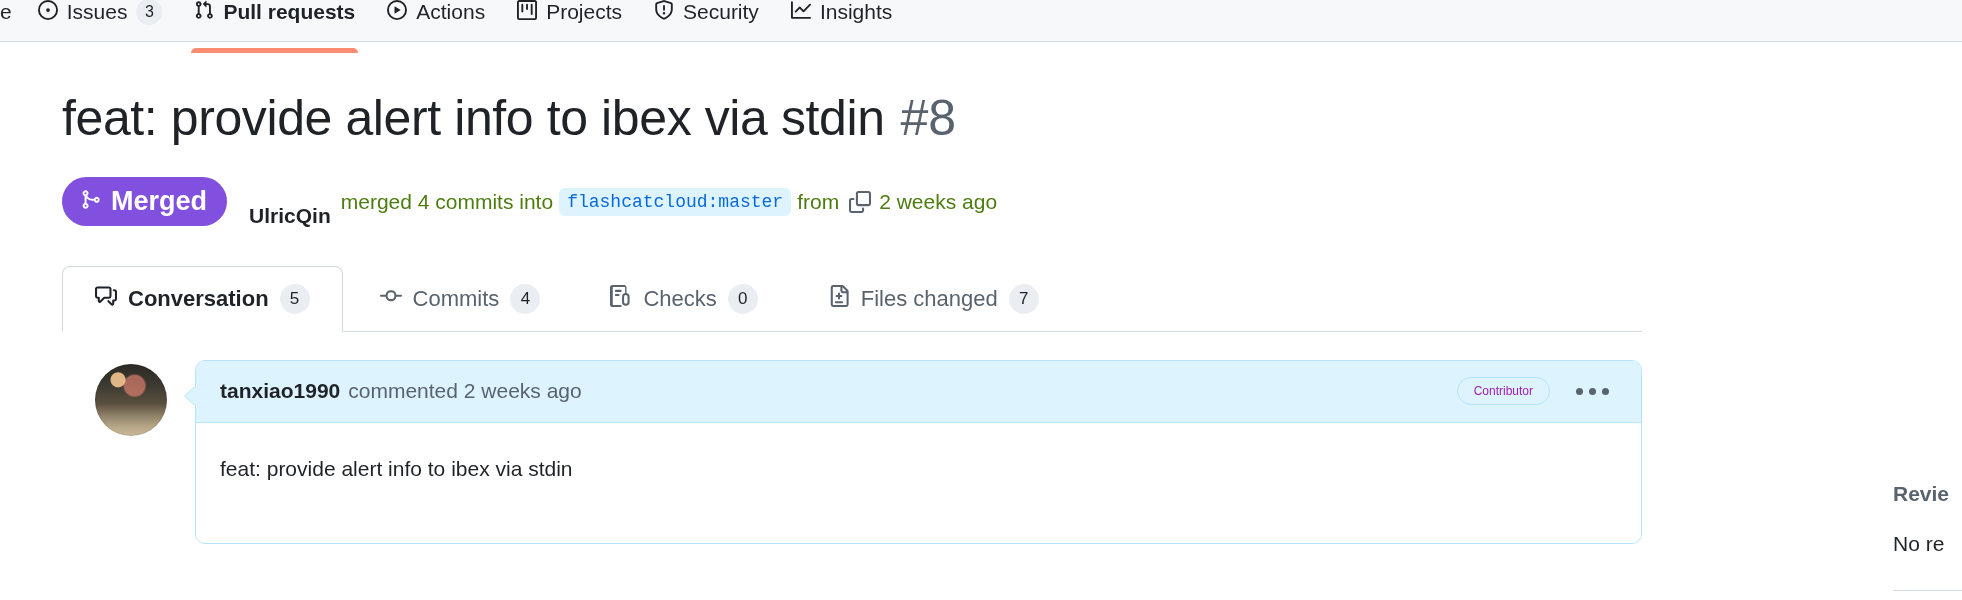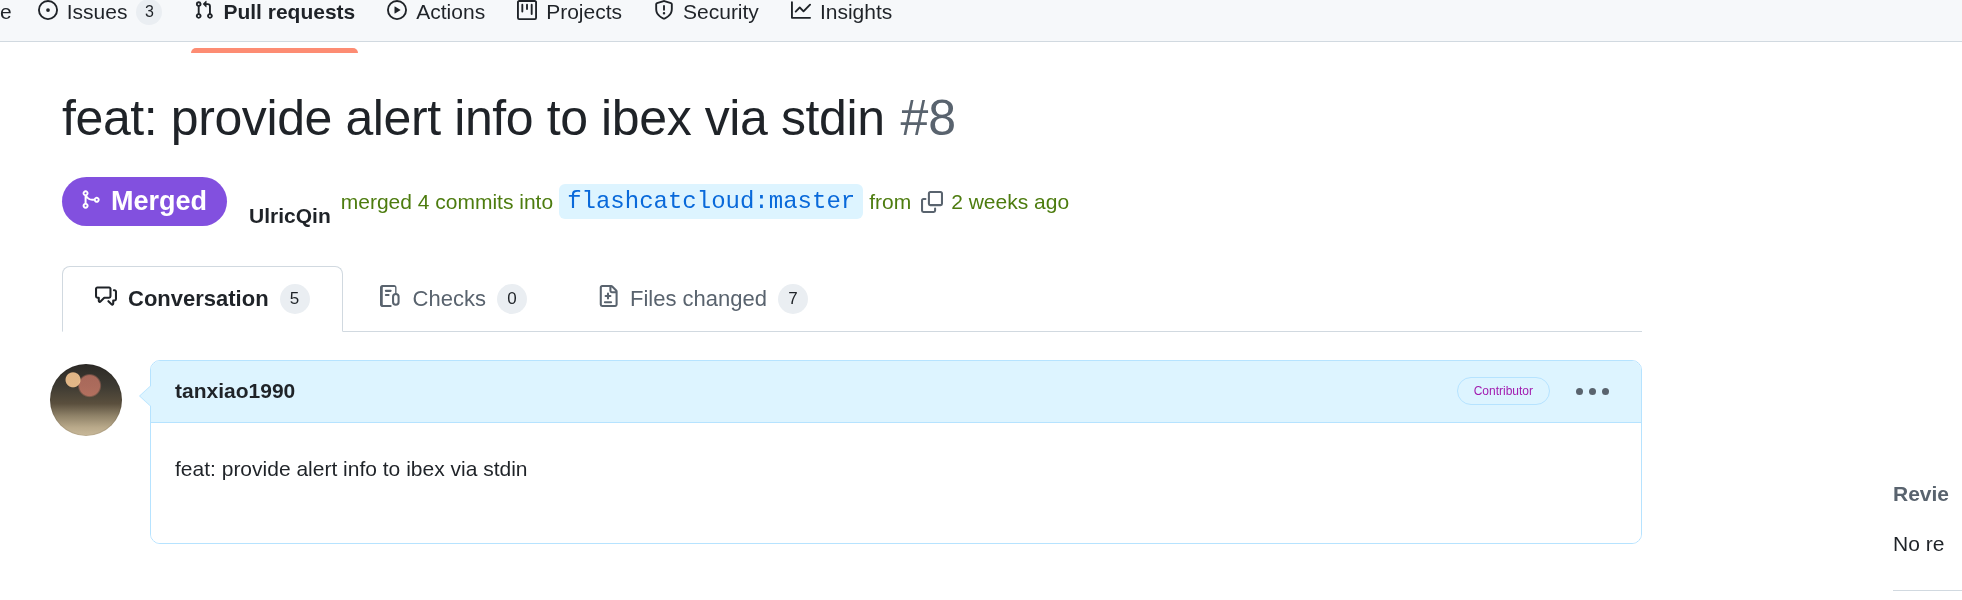--- a/index.html
+++ b/index.html
@@ -105,21 +105,21 @@
     white-space: nowrap;
   }
   #merged-badge svg { flex: none; }
   .meta-user { color: #1f2328; font-weight: 600; margin-top: 28px; }
   .meta-text { color: #4d7c0f; }
   .branch-ref {
     display: inline-block;
     background: #ddf4ff;
     color: #0969da;
     font-family: "Liberation Mono", monospace;
-    font-size: 24px;
+    font-size: 18px;
     border-radius: 6px;
     padding: 4px 8px;
     margin: 0 6px;
     white-space: nowrap;
   }
   #copy-branch-icon {
     display: inline-flex; align-items: center;
     margin: 0 8px 0 10px;
     cursor: pointer;
     color: #59636e;
@@ -175,21 +175,21 @@
     height: 30px;
     line-height: 30px;
     padding: 0 9px;
     text-align: center;
   }
 
   
   #conversation {
     position: relative;
     margin-top: 28px;
-    padding-left: 50px;
+    padding-left: 95px;
   }
   #timeline-item {
     display: flex;
     align-items: flex-start;
     gap: 0px;
   }
   #comment-avatar {
     width: 72px; height: 72px;
     border-radius: 50%;
     flex: none;
@@ -406,20 +406,29 @@
       <div class="pr-tab is-active">
         <span>
           <svg width="22" height="22" viewBox="0 0 16 16" fill="#1f2328">
               <path d="M1.75 1h8.5c.966 0 1.75.784 1.75 1.75v5.5A1.75 1.75 0 0 1 10.25 10H7.061l-2.574 2.573A1.458 1.458 0 0 1 2 11.543V10h-.25A1.75 1.75 0 0 1 0 8.25v-5.5C0 1.784.784 1 1.75 1ZM1.5 2.75v5.5c0 .138.112.25.25.25h1a.75.75 0 0 1 .75.75v2.19l2.72-2.72a.75.75 0 0 1 .53-.22h3.5a.25.25 0 0 0 .25-.25v-5.5a.25.25 0 0 0-.25-.25h-8.5a.25.25 0 0 0-.25.25Zm13 2a.25.25 0 0 0-.25-.25h-.5a.75.75 0 0 1 0-1.5h.5c.966 0 1.75.784 1.75 1.75v5.5A1.75 1.75 0 0 1 14.25 12H14v1.543a1.458 1.458 0 0 1-2.487 1.03L9.22 12.28a.749.749 0 0 1 .326-1.275.749.749 0 0 1 .734.215l2.22 2.22V11.25a.75.75 0 0 1 .75-.75h1a.25.25 0 0 0 .25-.25Z"></path>
             </svg>
         </span>
         <span>Conversation</span>
         <span class="tab-counter">5</span>
       </div>
 
+      <div class="pr-tab">
+        <span>
+          <svg width="22" height="22" viewBox="0 0 16 16" fill="#59636e">
+              <path d="M11.93 8.5a4.002 4.002 0 0 1-7.86 0H.75a.75.75 0 0 1 0-1.5h3.32a4.002 4.002 0 0 1 7.86 0h3.32a.75.75 0 0 1 0 1.5Zm-1.43-.75a2.5 2.5 0 1 0-5 0 2.5 2.5 0 0 0 5 0Z"></path>
+            </svg>
+        </span>
+        <span>Commits</span>
+        <span class="tab-counter">4</span>
+      </div>
 
       <div class="pr-tab">
         <span>
           <svg width="22" height="22" viewBox="0 0 16 16" fill="#59636e">
               <path d="M1.75 0h8.5C11.216 0 12 .784 12 1.75v4.004a2.752 2.752 0 0 1 2.25 2.707v3.839a2.75 2.75 0 0 1-5.5 0V8.461a2.752 2.752 0 0 1 2.25-2.707V1.75a.25.25 0 0 0-.25-.25h-8.5a.25.25 0 0 0-.25.25v12.5c0 .138.112.25.25.25h5.5a.75.75 0 0 1 0 1.5h-5.5A1.75 1.75 0 0 1 0 14.25V1.75C0 .784.784 0 1.75 0ZM3.5 4.25a.75.75 0 0 1 .75-.75h3.5a.75.75 0 0 1 0 1.5h-3.5a.75.75 0 0 1-.75-.75Zm.75 2.25h2a.75.75 0 0 1 0 1.5h-2a.75.75 0 0 1 0-1.5Zm7.25.75a1.25 1.25 0 0 0-1.25 1.25v3.839a1.25 1.25 0 1 0 2.5 0V8.5a1.25 1.25 0 0 0-1.25-1.25Z"></path>
             </svg>
         </span>
         <span>Checks</span>
         <span class="tab-counter">0</span>
       </div>
@@ -441,20 +450,21 @@
     <div id="timeline-item">
 
       <div id="comment-avatar"></div>
 
       <div id="comment-box">
         <div id="comment-arrow-outer"></div>
         <div id="comment-arrow-inner"></div>
 
         <div id="comment-header">
           <span id="comment-author">tanxiao1990</span>
+          <span id="comment-action">commented 2 weeks ago</span>
           <span id="comment-header-spacer"></span>
           <span id="contributor-badge">Contributor</span>
           <span id="comment-menu-button">
             <i></i>
             <i></i>
             <i></i>
           </span>
         </div>
 
         <div id="comment-body">feat: provide alert info to ibex via stdin</div>

